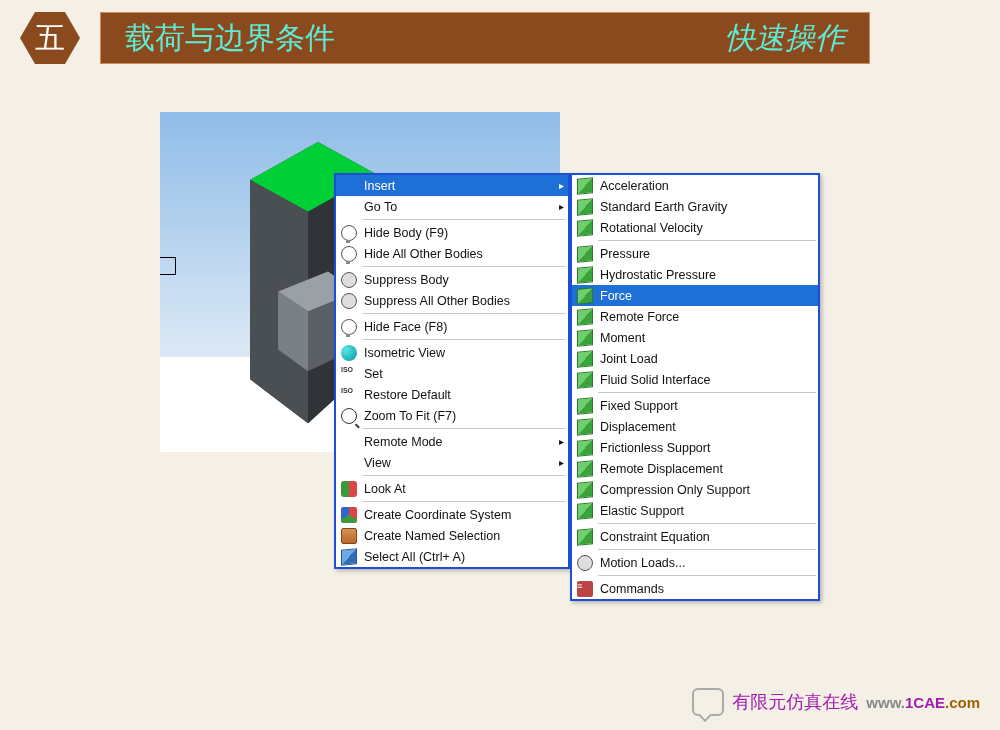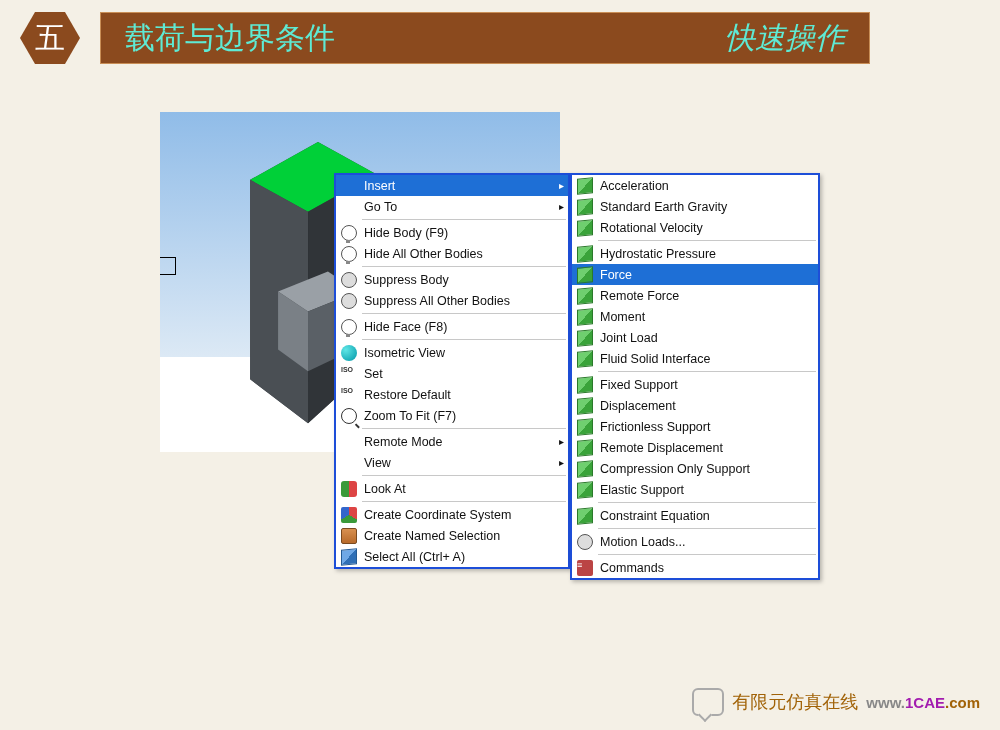--- a/index.html
+++ b/index.html
@@ -42,21 +42,21 @@
   .leaf { width:14px; height:14px; background:linear-gradient(90deg,#3a9a3a 50%,#d44 50%); border-radius:3px; }
   .triad { width:14px; height:14px; background:conic-gradient(#d44 0 120deg,#3a9a3a 120deg 240deg,#36c 240deg 360deg); border-radius:2px; }
   .book { width:14px; height:12px; border:1px solid #7a4a20; background:linear-gradient(#d89050,#b86a2a); border-radius:2px; }
   .gear { width:14px; height:14px; border:1px solid #555; border-radius:50%; background:#ddd; }
   .cmd { width:14px; height:14px; background:#b44; border-radius:2px; display:flex; align-items:center; justify-content:center; color:#fff; font-size:9px; font-weight:bold; }
 
   
   .footer { position:absolute; right:20px; bottom:14px; display:flex; align-items:center; gap:8px; color:#888; }
   .footer .chat { width:32px; height:28px; border:2px solid #aaa; border-radius:6px; position:relative; }
   .footer .chat::after{content:"";position:absolute;left:6px;bottom:-6px;width:8px;height:8px;border-left:2px solid #aaa;border-bottom:2px solid #aaa;transform:rotate(-45deg);background:#f4f0e6;}
-  .footer .cn { font-size:18px; font-family:"KaiTi",serif; color:#a16207; }
+  .footer .cn { font-size:18px; font-family:"KaiTi",serif; color:#a21caf; }
   .footer .url { font-size:15px; font-weight:bold; }
   .footer .url .r{color:#a21caf;} .footer .url .b{color:#a16207;}
 </style>
 </head>
 <body>
 
 <div class="hex">五</div>
 <div class="title-bar">
   <span>载荷与边界条件</span>
   <span class="r">快速操作</span>
@@ -200,20 +200,26 @@
       <span class="gutter">
         <span class="ico cube-ico"></span>
       </span>
       <span class="lbl">Rotational Velocity</span>
     </div>
     <div class="sep"></div>
     <div class="row">
       <span class="gutter">
         <span class="ico cube-ico"></span>
       </span>
+      <span class="lbl">Pressure</span>
+    </div>
+    <div class="row">
+      <span class="gutter">
+        <span class="ico cube-ico"></span>
+      </span>
       <span class="lbl">Hydrostatic Pressure</span>
     </div>
     <div class="row sel">
       <span class="gutter">
         <span class="ico cube-ico"></span>
       </span>
       <span class="lbl">Force</span>
     </div>
     <div class="row">
       <span class="gutter">

